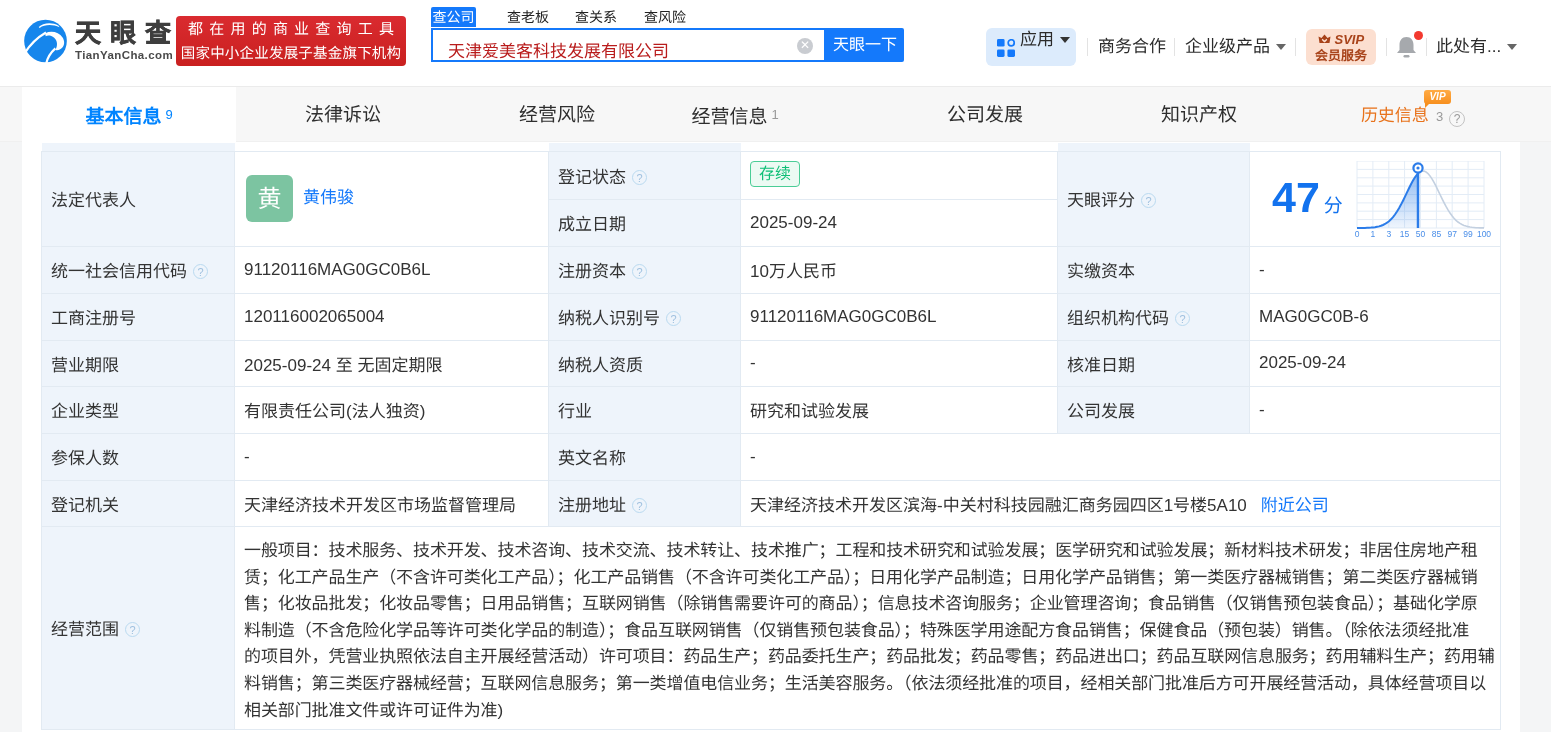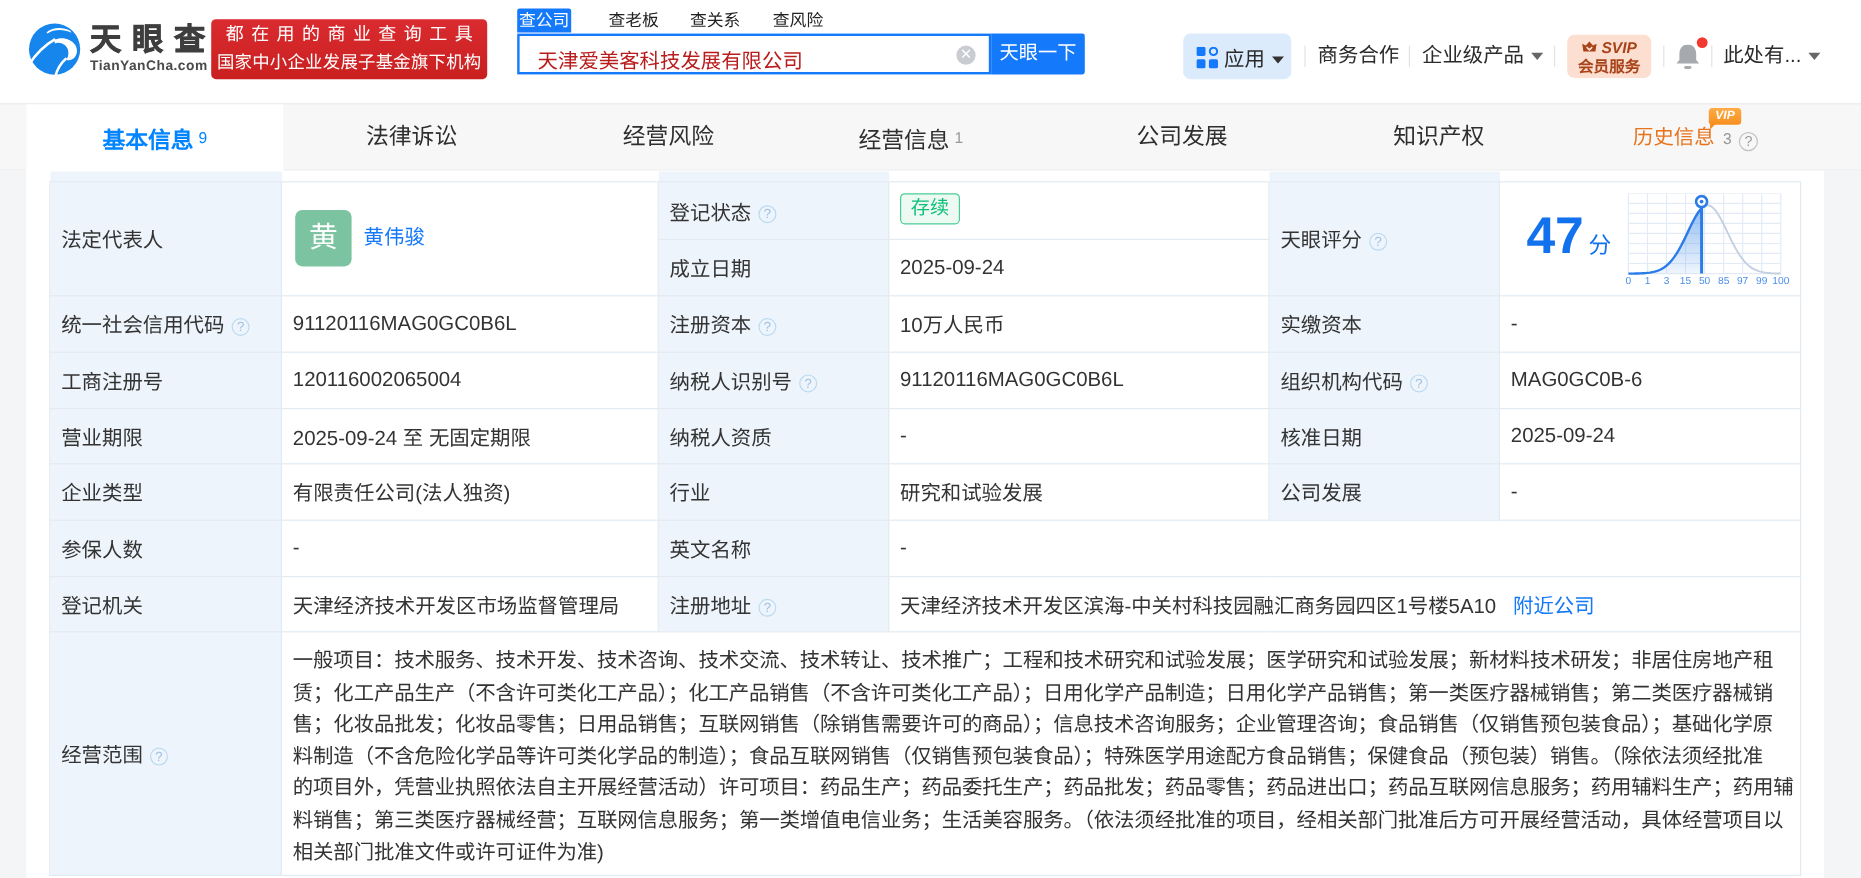--- a/index.html
+++ b/index.html
@@ -80,21 +80,21 @@
   <div id="sclear">✕</div>
   <div id="sbtn">天眼一下</div>
 
   <div id="appbox"></div>
   <svg class="abs" style="left:997px;top:39px" width="18" height="18" viewBox="0 0 19 19">
     <rect x="0" y="0" width="8" height="8" rx="1.5" fill="#1479fb"></rect>
     <rect x="0" y="11" width="8" height="8" rx="1.5" fill="#1479fb"></rect>
     <rect x="11" y="11" width="8" height="8" rx="1.5" fill="#1479fb"></rect>
     <circle cx="15" cy="4" r="3.2" fill="none" stroke="#1479fb" stroke-width="1.8"></circle>
   </svg>
-  <div class="hnav" style="left:1020px;top:40px">应用<span class="caret" style="border-top-color:#333"></span></div>
+  <div class="hnav" style="left:1020px;top:30px">应用<span class="caret" style="border-top-color:#333"></span></div>
   <div class="hdiv" style="left:1087px"></div>
   <div class="hnav" style="left:1098px;">商务合作</div>
   <div class="hdiv" style="left:1174px"></div>
   <div class="hnav" style="left:1185px;">企业级产品<span class="caret"></span></div>
   <div class="hdiv" style="left:1295px"></div>
   <div id="svip">
       <div class="s1"><svg width="13" height="11" viewBox="0 0 13 11" style="vertical-align:-1px">
           <path d="M0.5 2.5 L3.5 4 L6.5 0.5 L9.5 4 L12.5 2.5 L11.5 9 L1.5 9 Z M4 6.5 L6.5 8 L9 6.5" fill="#a8431a" stroke="#fcdfd0" stroke-width="0" fill-rule="evenodd"></path>
           <path d="M4.2 5.2 L6.5 7.6 L8.8 5.2" fill="none" stroke="#fcdfd0" stroke-width="1.3"></path>
         </svg> SVIP</div>
@@ -107,21 +107,21 @@
   </svg>
   <div class="abs" style="left:1414px;top:31px;width:9px;height:9px;border-radius:50%;background:#f3392f;"></div>
   <div class="hdiv" style="left:1426px"></div>
   <div class="hnav" style="left:1436px;">此处有...<span class="caret"></span></div>
 </div>
 
 <div id="tabbar">
   <div class="tab active" style="left:22px">基本信息<span class="sup">9</span></div>
   <div class="tab" style="left:236px">法律诉讼</div>
   <div class="tab" style="left:450px">经营风险</div>
-  <div class="tab" style="left:652px">经营信息<span class="supg">1</span></div>
+  <div class="tab" style="left:628px">经营信息<span class="supg">1</span></div>
   <div class="tab" style="left:878px">公司发展</div>
   <div class="tab" style="left:1092px">知识产权</div>
   <div class="tab" style="left:1306px;color:#e8731c"><span style="font-size:17px">历史信息</span><span style="font-size:13px;color:#999;margin-left:7px;">3</span><span style="display:inline-block;width:16px;height:16px;border:1px solid #c3c3c3;border-radius:50%;color:#9a9a9a;font-size:12px;line-height:15px;text-align:center;margin-left:6px;vertical-align:-2px;font-weight:normal;">?</span>
     <div class="abs" style="left:118px;top:3px;width:27px;height:14px;background:linear-gradient(180deg,#ffab45,#f78f1e);border-radius:3px;color:#fff;font-size:10px;font-weight:bold;font-style:italic;line-height:14px;">VIP<div style="position:absolute;left:1px;top:13px;width:0;height:0;border-left:5px solid #f78f1e;border-bottom:5px solid transparent;"></div></div>
   </div>
 </div>
 
 <table id="tbl">
 <colgroup>
       <col style="width:193px">

